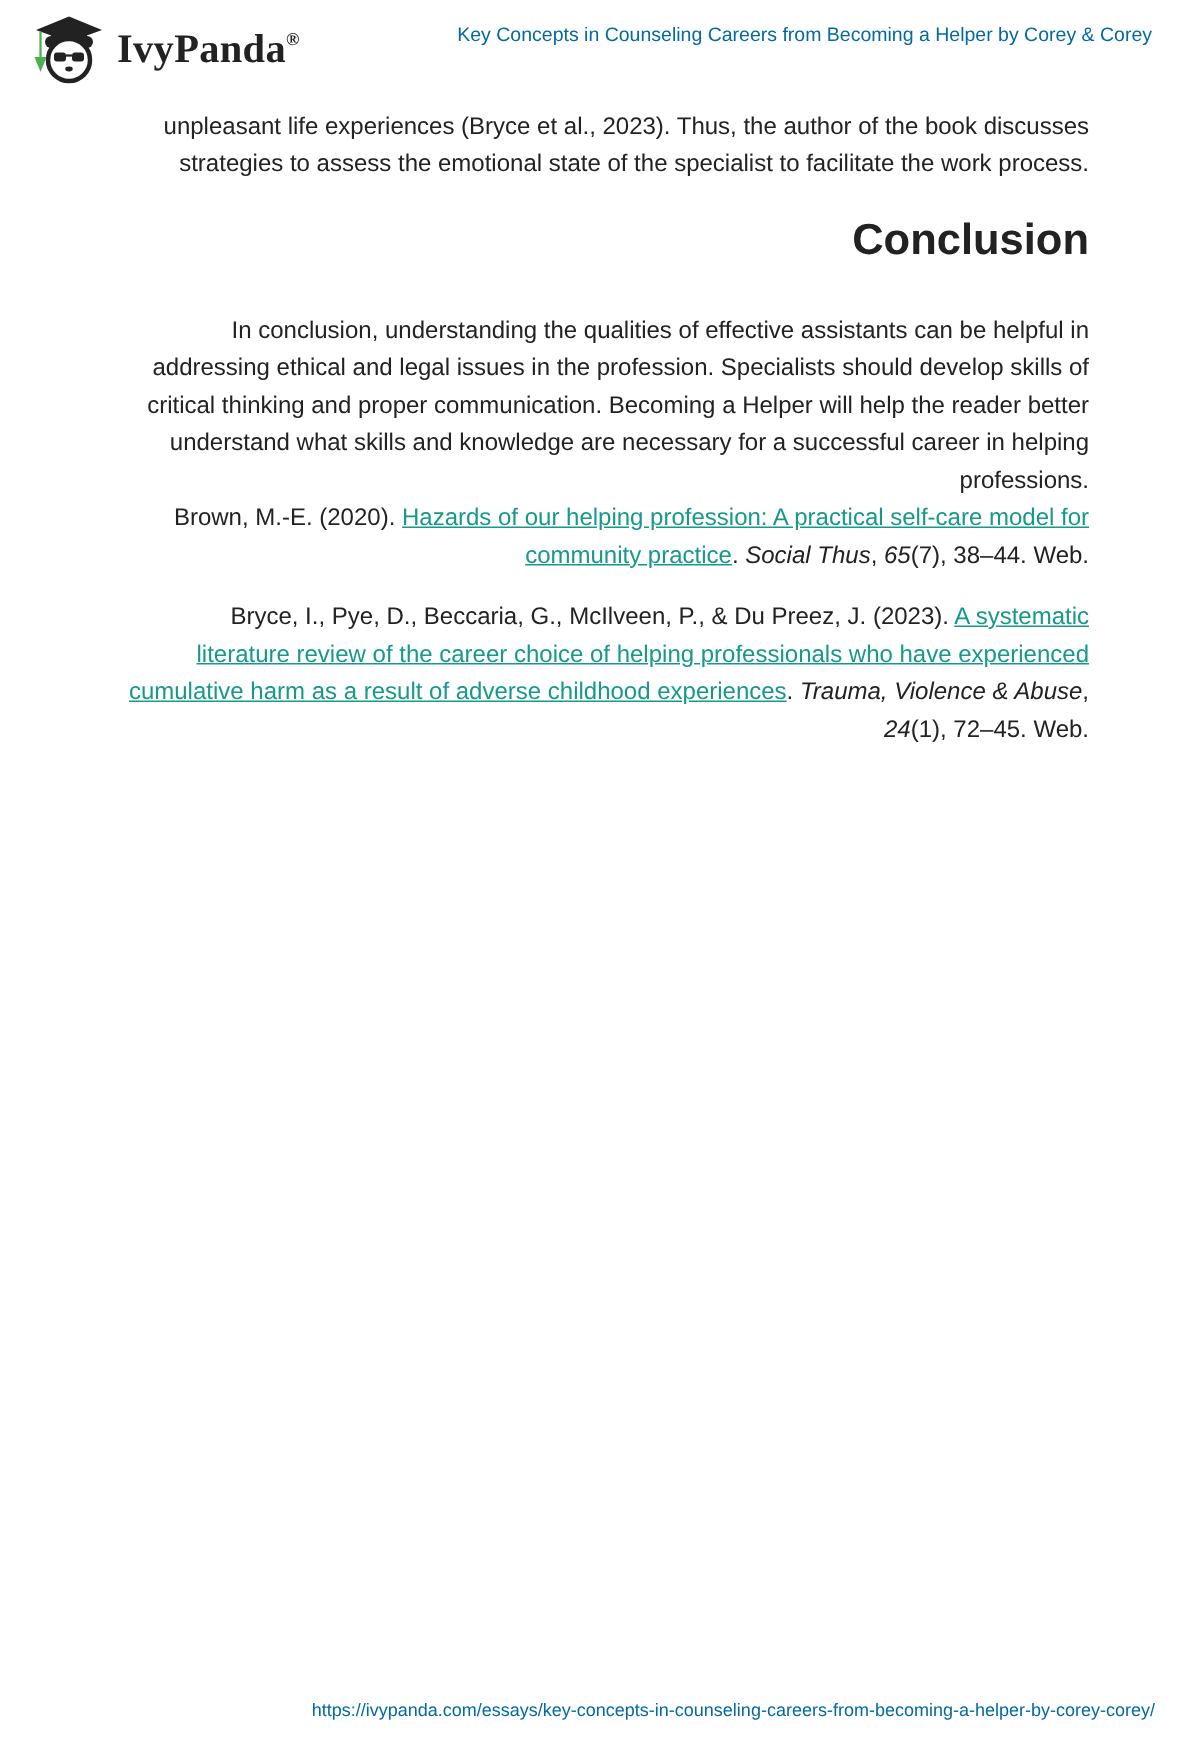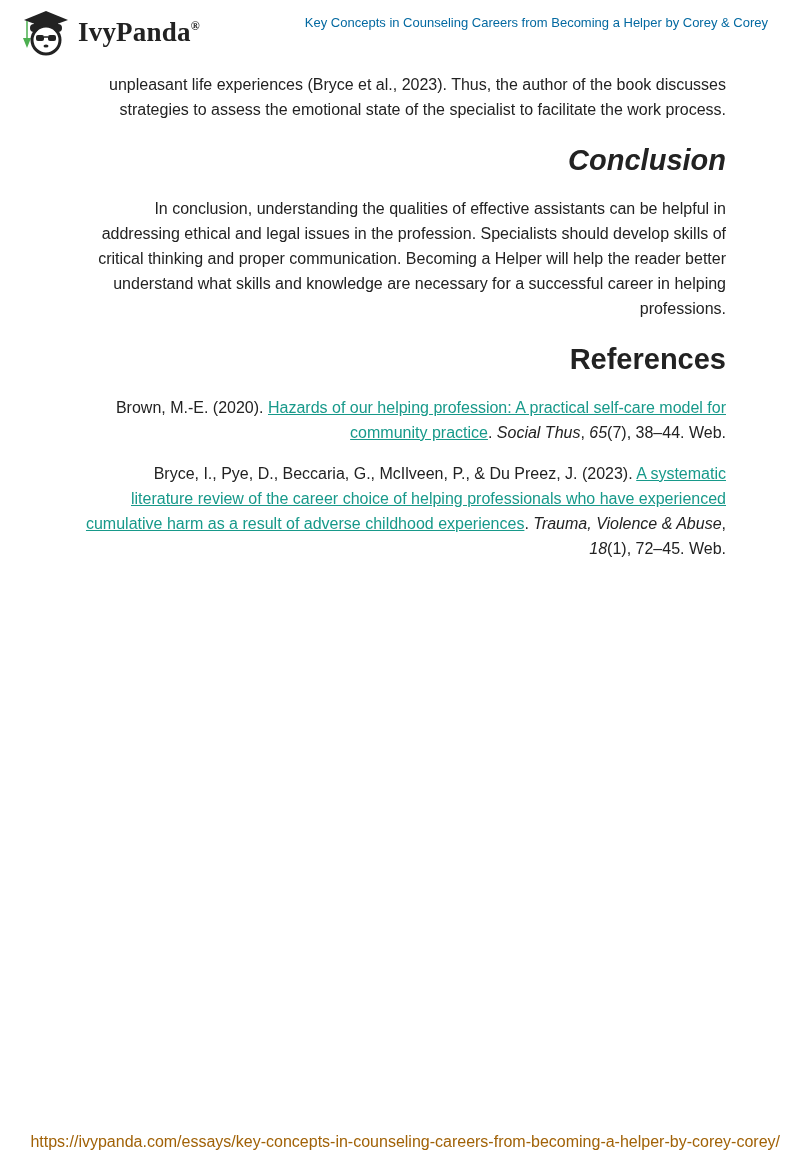--- a/index.html
+++ b/index.html
@@ -10,21 +10,21 @@
   .logo-text { font-family: "Liberation Serif", serif; font-weight: bold; font-size: 27px;
                color: #222; margin-left: 4px; letter-spacing: 0.2px; }
   .logo-text sup { font-size: 12px; font-weight: bold; vertical-align: top; position: relative; top: 2px; }
   .header-title { position: absolute; right: 32px; top: 15px; font-size: 13px; color: #0369a1; }
   .content { position: absolute; left: 74px; top: 72px; width: 652px; font-size: 16px; line-height: 25px; text-align: right; }
   p { margin: 0; }
   .p-indent { text-indent: 30px; }
   h2 { font-size: 29px; font-weight: bold; margin: 0; color: #222; line-height: 36px; }
   a.ref-link { color: #17998a; text-decoration: underline; }
   .ref { margin-bottom: 16px; }
-  .footer-url { position: absolute; right: 20px; top: 1133px; font-size: 16px; color: #a16207; }
+  .footer-url { position: absolute; right: 30px; top: 1133px; font-size: 12px; color: #0369a1; }
 </style>
 </head>
 <body>
 
 <div class="logo">
   <svg viewBox="0 0 56 48">
     <polygon points="6,12 28,3 50,12 28,20" fill="#222"></polygon>
     <rect x="16" y="14" width="24" height="6" fill="#222"></rect>
     <line x1="9" y1="13" x2="9" y2="30" stroke="#4caf50" stroke-width="1.5"></line>
     <path d="M5,30 L9,40 L13,30 Z" fill="#4caf50"></path>
@@ -37,28 +37,27 @@
     <ellipse cx="28" cy="38" rx="2.5" ry="1.6" fill="#222"></ellipse>
   </svg>
   <span class="logo-text"><span>IvyPanda</span><sup>®</sup></span>
 </div>
 
 <div class="header-title">Key Concepts in Counseling Careers from Becoming a Helper by Corey &amp; Corey</div>
 
 <div class="content">
   <p>unpleasant life experiences (Bryce et al., 2023). Thus, the author of the book discusses strategies to assess the emotional state of the specialist to facilitate the work process.</p>
 
-  <h2 style="margin-top:20px; margin-bottom:18px;font-style:italic;">Conclusion</h2>
+  <h2 style="margin-top:20px; margin-bottom:30px;">Conclusion</h2>
   <p class="p-indent">In conclusion, understanding the qualities of effective assistants can be helpful in addressing ethical and legal issues in the profession. Specialists should develop skills of critical thinking and proper communication. Becoming a Helper will help the reader better understand what skills and knowledge are necessary for a successful career in helping professions.</p>
 
-  <h2 style="margin-top:20px; margin-bottom:18px;">References</h2>
 
   <p class="p-indent ref">
     <span>Brown, M.-E. (2020). </span><a class="ref-link" href="#">Hazards of our helping profession: A practical self-care model for community practice</a><span>. </span><i>Social Thus</i><span>, </span><i>65</i><span>(7), 38–44. Web.</span>
   </p>
 
   <p class="p-indent ref">
-    <span>Bryce, I., Pye, D., Beccaria, G., McIlveen, P., &amp; Du Preez, J. (2023). </span><a class="ref-link" href="#">A systematic literature review of the career choice of helping professionals who have experienced cumulative harm as a result of adverse childhood experiences</a><span>. </span><i>Trauma, Violence &amp; Abuse</i><span>, </span><i>18</i><span>(1), 72–45. Web.</span>
+    <span>Bryce, I., Pye, D., Beccaria, G., McIlveen, P., &amp; Du Preez, J. (2023). </span><a class="ref-link" href="#">A systematic literature review of the career choice of helping professionals who have experienced cumulative harm as a result of adverse childhood experiences</a><span>. </span><i>Trauma, Violence &amp; Abuse</i><span>, </span><i>24</i><span>(1), 72–45. Web.</span>
   </p>
 
 </div>
 
 <div class="footer-url">https://ivypanda.com/essays/key-concepts-in-counseling-careers-from-becoming-a-helper-by-corey-corey/</div>
 
 </body></html>

